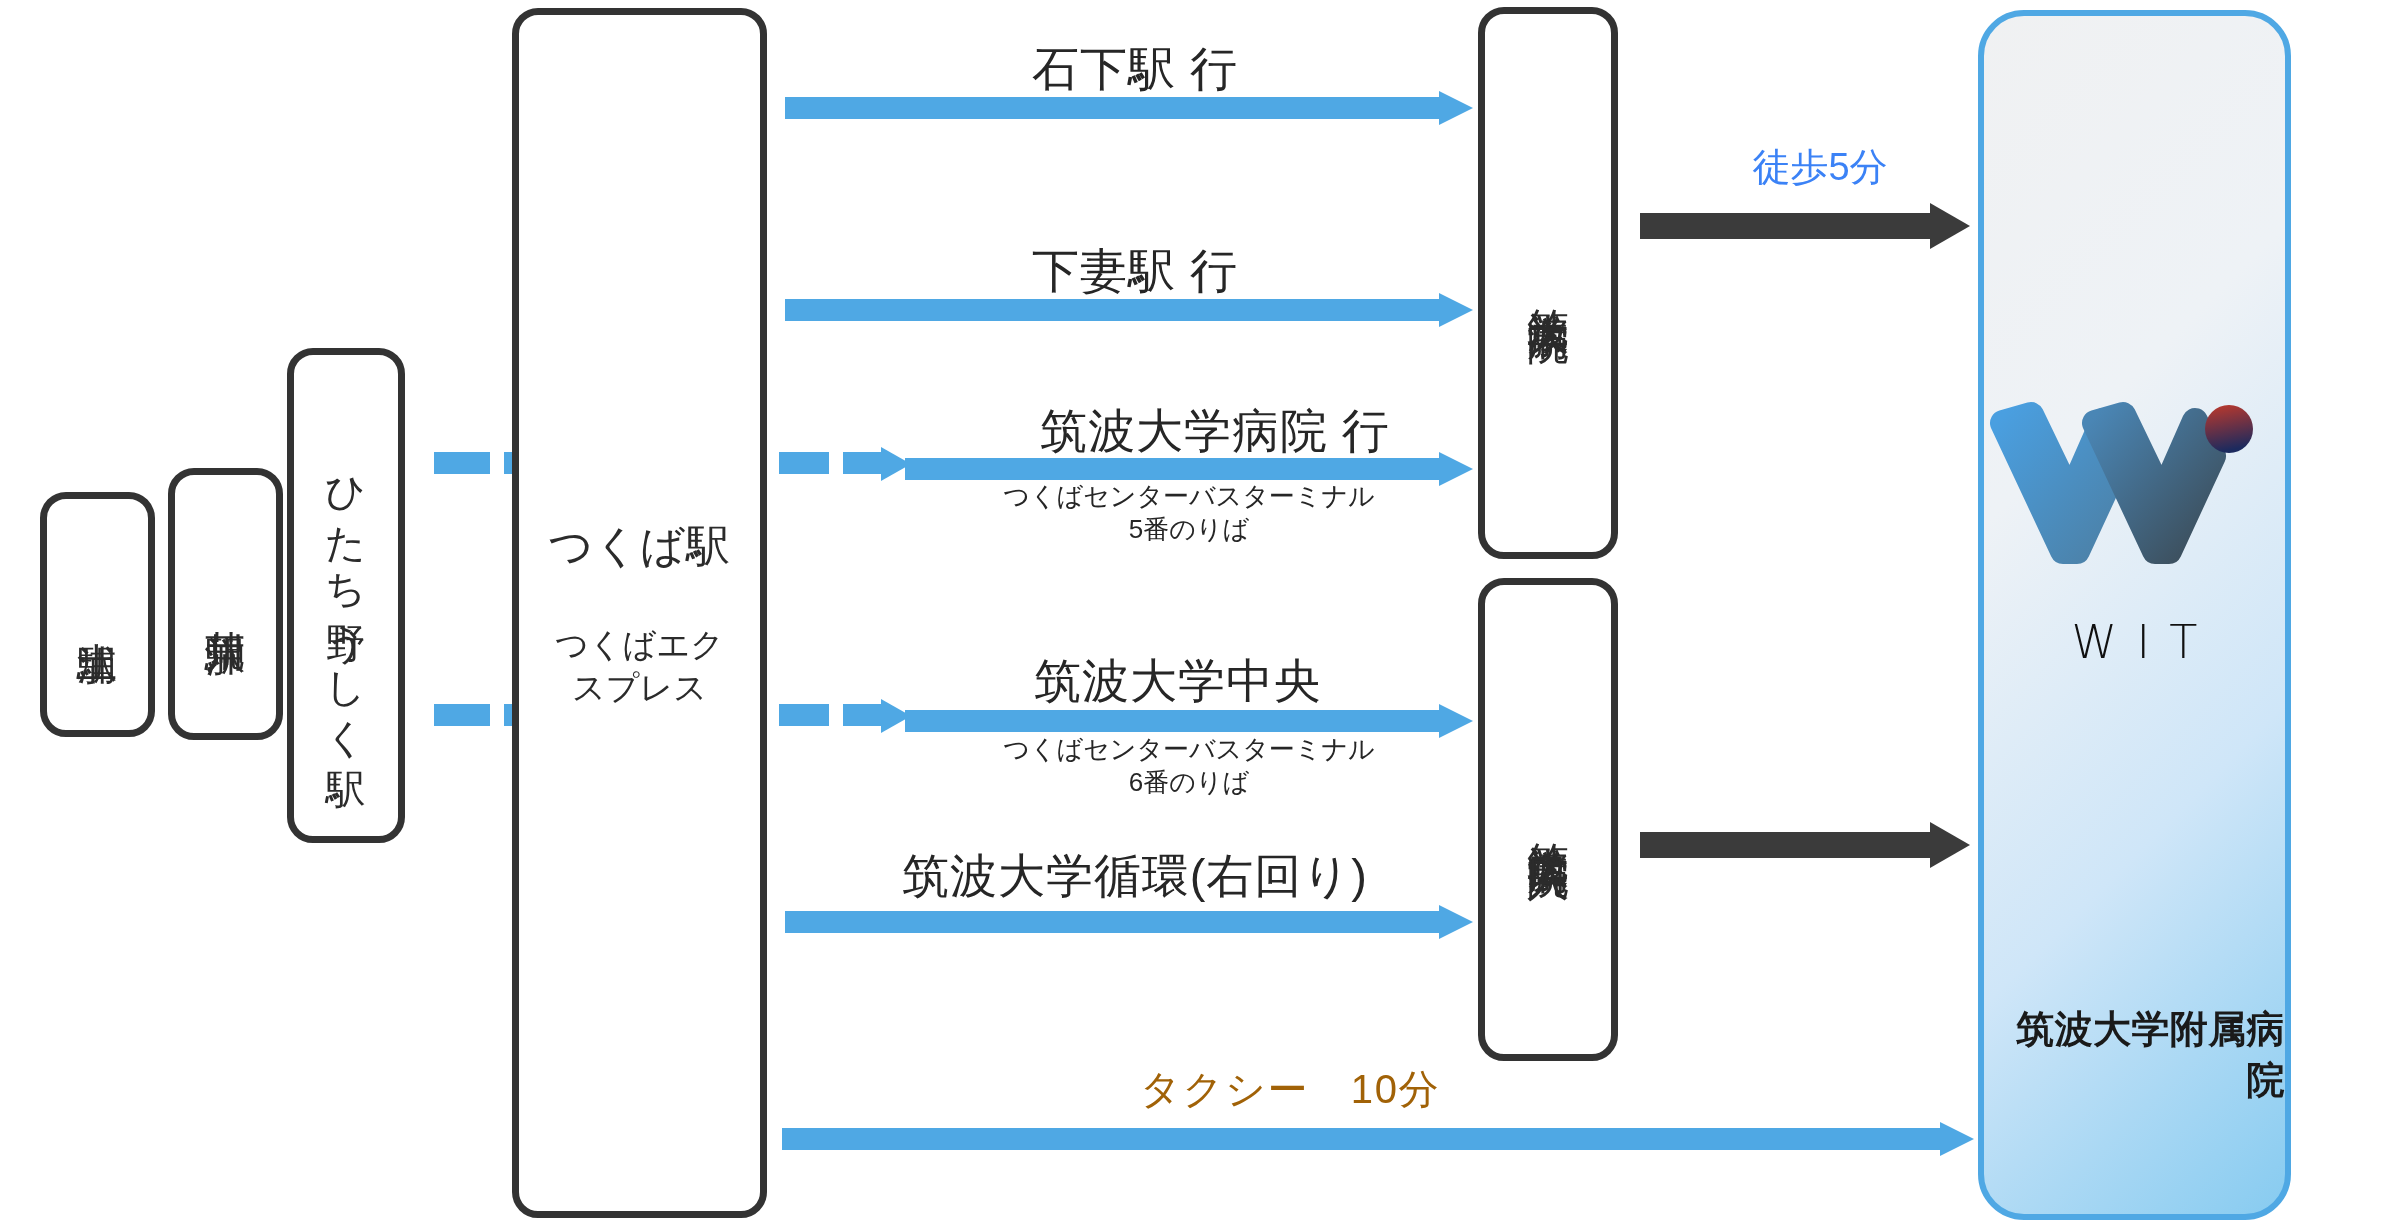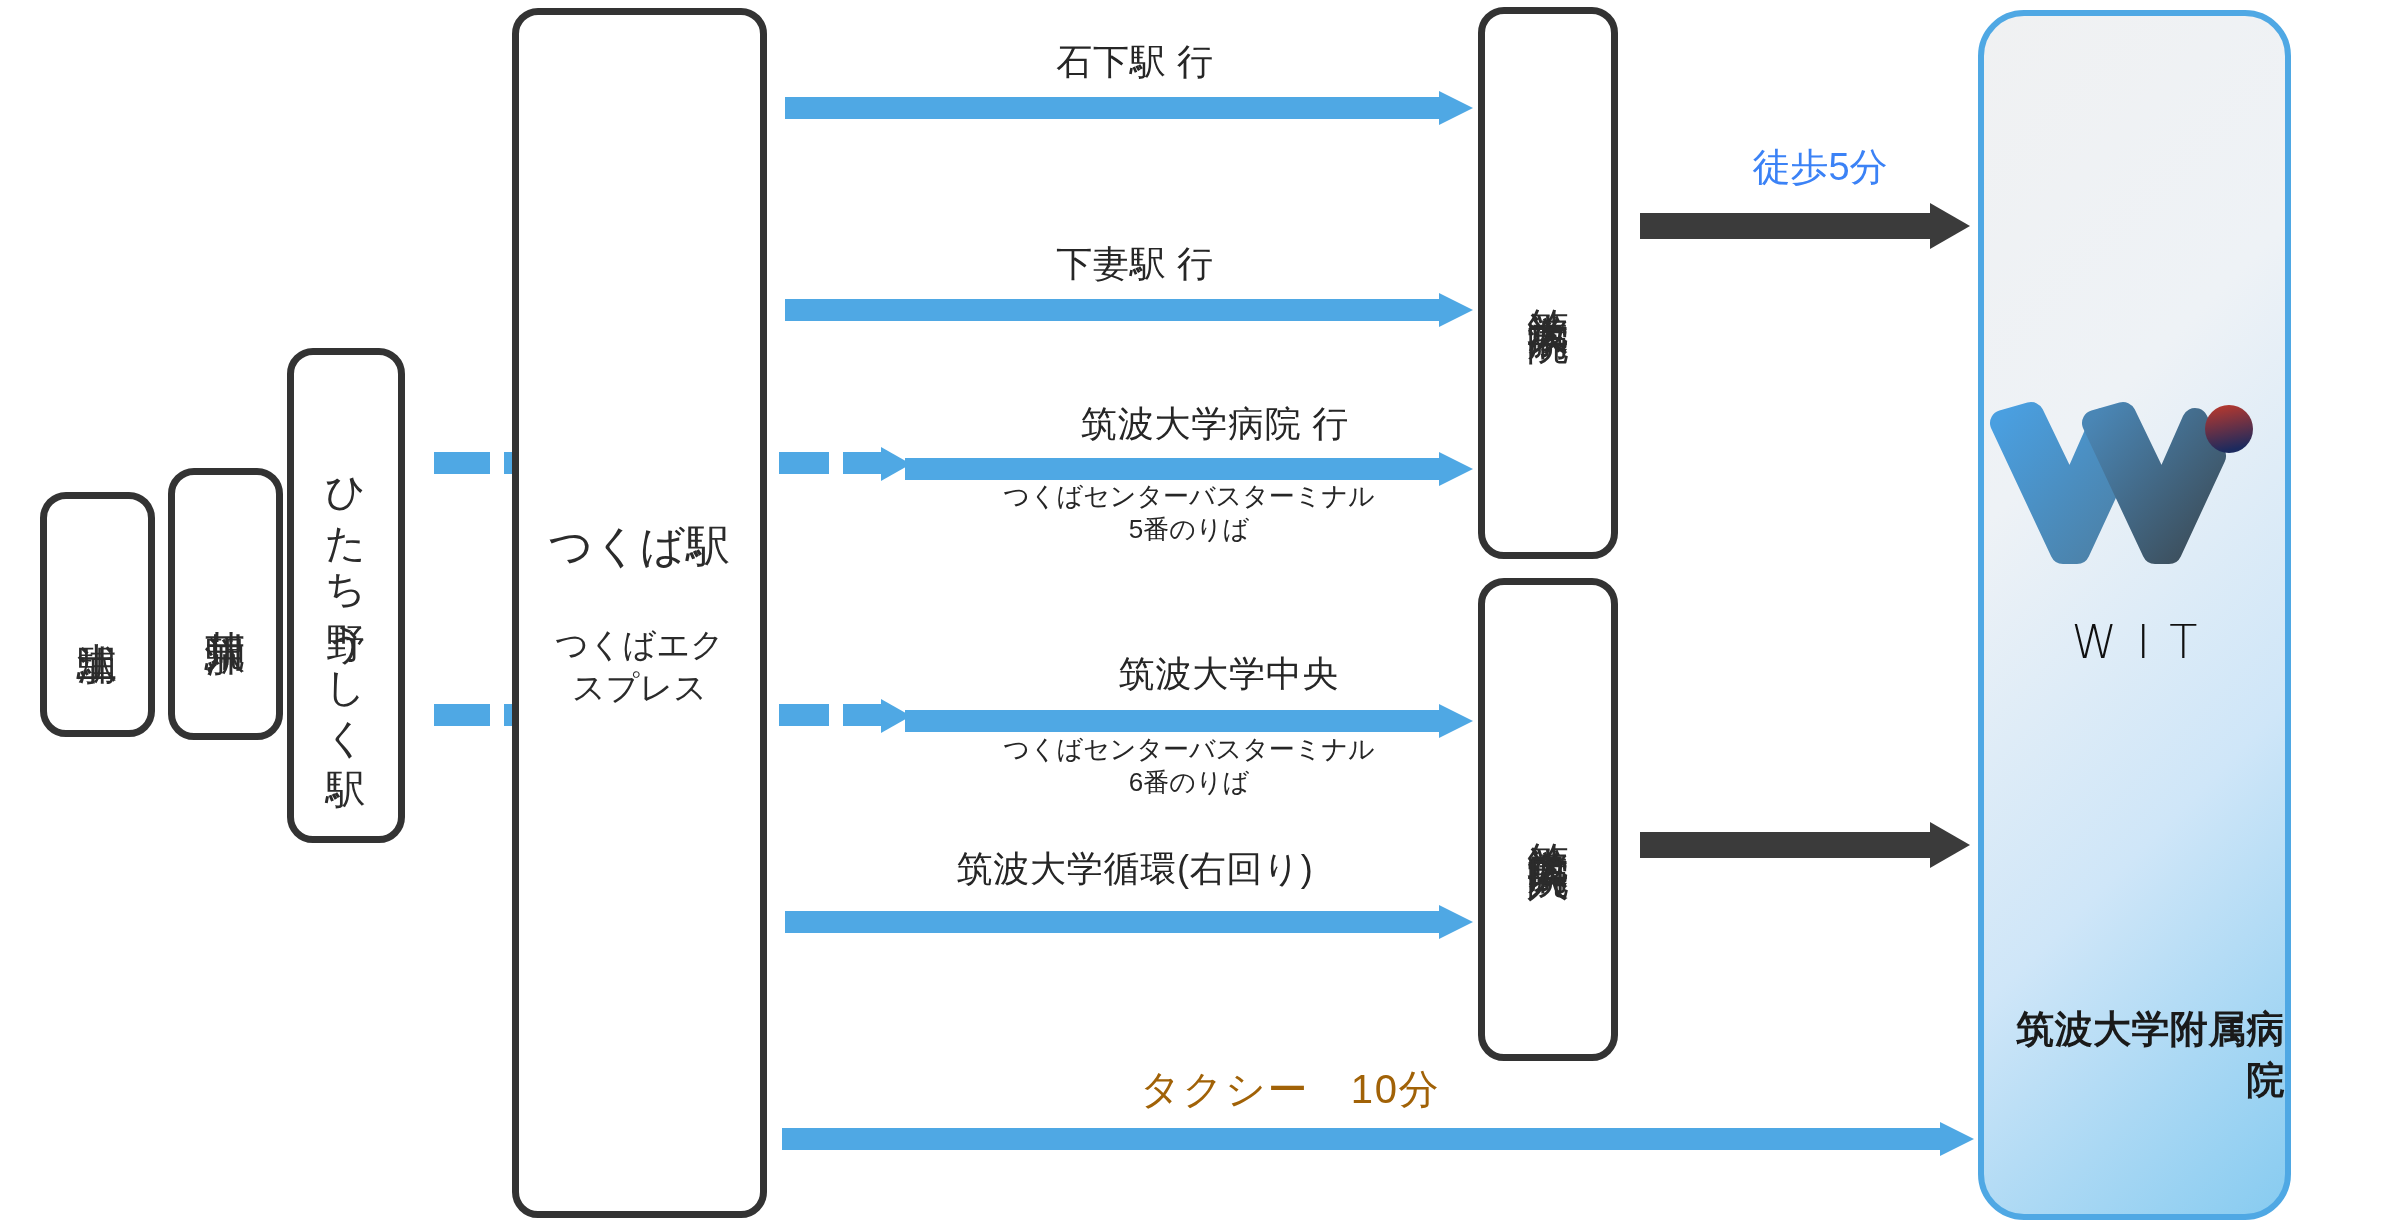--- a/index.html
+++ b/index.html
@@ -121,21 +121,21 @@
     width: 0;
     height: 0;
     border-top: 17px solid transparent;
     border-bottom: 17px solid transparent;
     border-left: 30px solid #4FA8E4;
   }
 
   
   .route-label {
     position: absolute;
-    font-size: 36px;
+    font-size: 47px;
     color: #262626;
     text-align: center;
     letter-spacing: 0.02em;
     white-space: nowrap;
   }
   .route-sub {
     position: absolute;
     font-size: 26px;
     color: #262626;
     text-align: center;
@@ -248,21 +248,21 @@
   <div class="route-label" style="left:905px; top:400px; width:620px;">筑波大学病院 行</div>
   <div class="bus-arrow" style="left:905px; top:452px; width:568px;">
     <div class="shaft" style="width:534px;"></div>
     <div class="head" style="left:534px;"></div>
   </div>
   <div class="route-sub" style="left:905px; top:480px; width:568px;">
     <div>つくばセンターバスターミナル</div>
     <div>5番のりば</div>
   </div>
 
-  <div class="route-label" style="left:919px; top:650px; width:620px;">筑波大学中央</div>
+  <div class="route-label" style="left:868px; top:650px; width:620px;">筑波大学中央</div>
   <div class="bus-arrow" style="left:905px; top:704px; width:568px;">
     <div class="shaft" style="width:534px;"></div>
     <div class="head" style="left:534px;"></div>
   </div>
   <div class="route-sub" style="left:905px; top:733px; width:568px;">
     <div>つくばセンターバスターミナル</div>
     <div>6番のりば</div>
   </div>
 
   <div class="route-label" style="left:785px; top:845px; width:700px;">筑波大学循環(右回り)</div>

